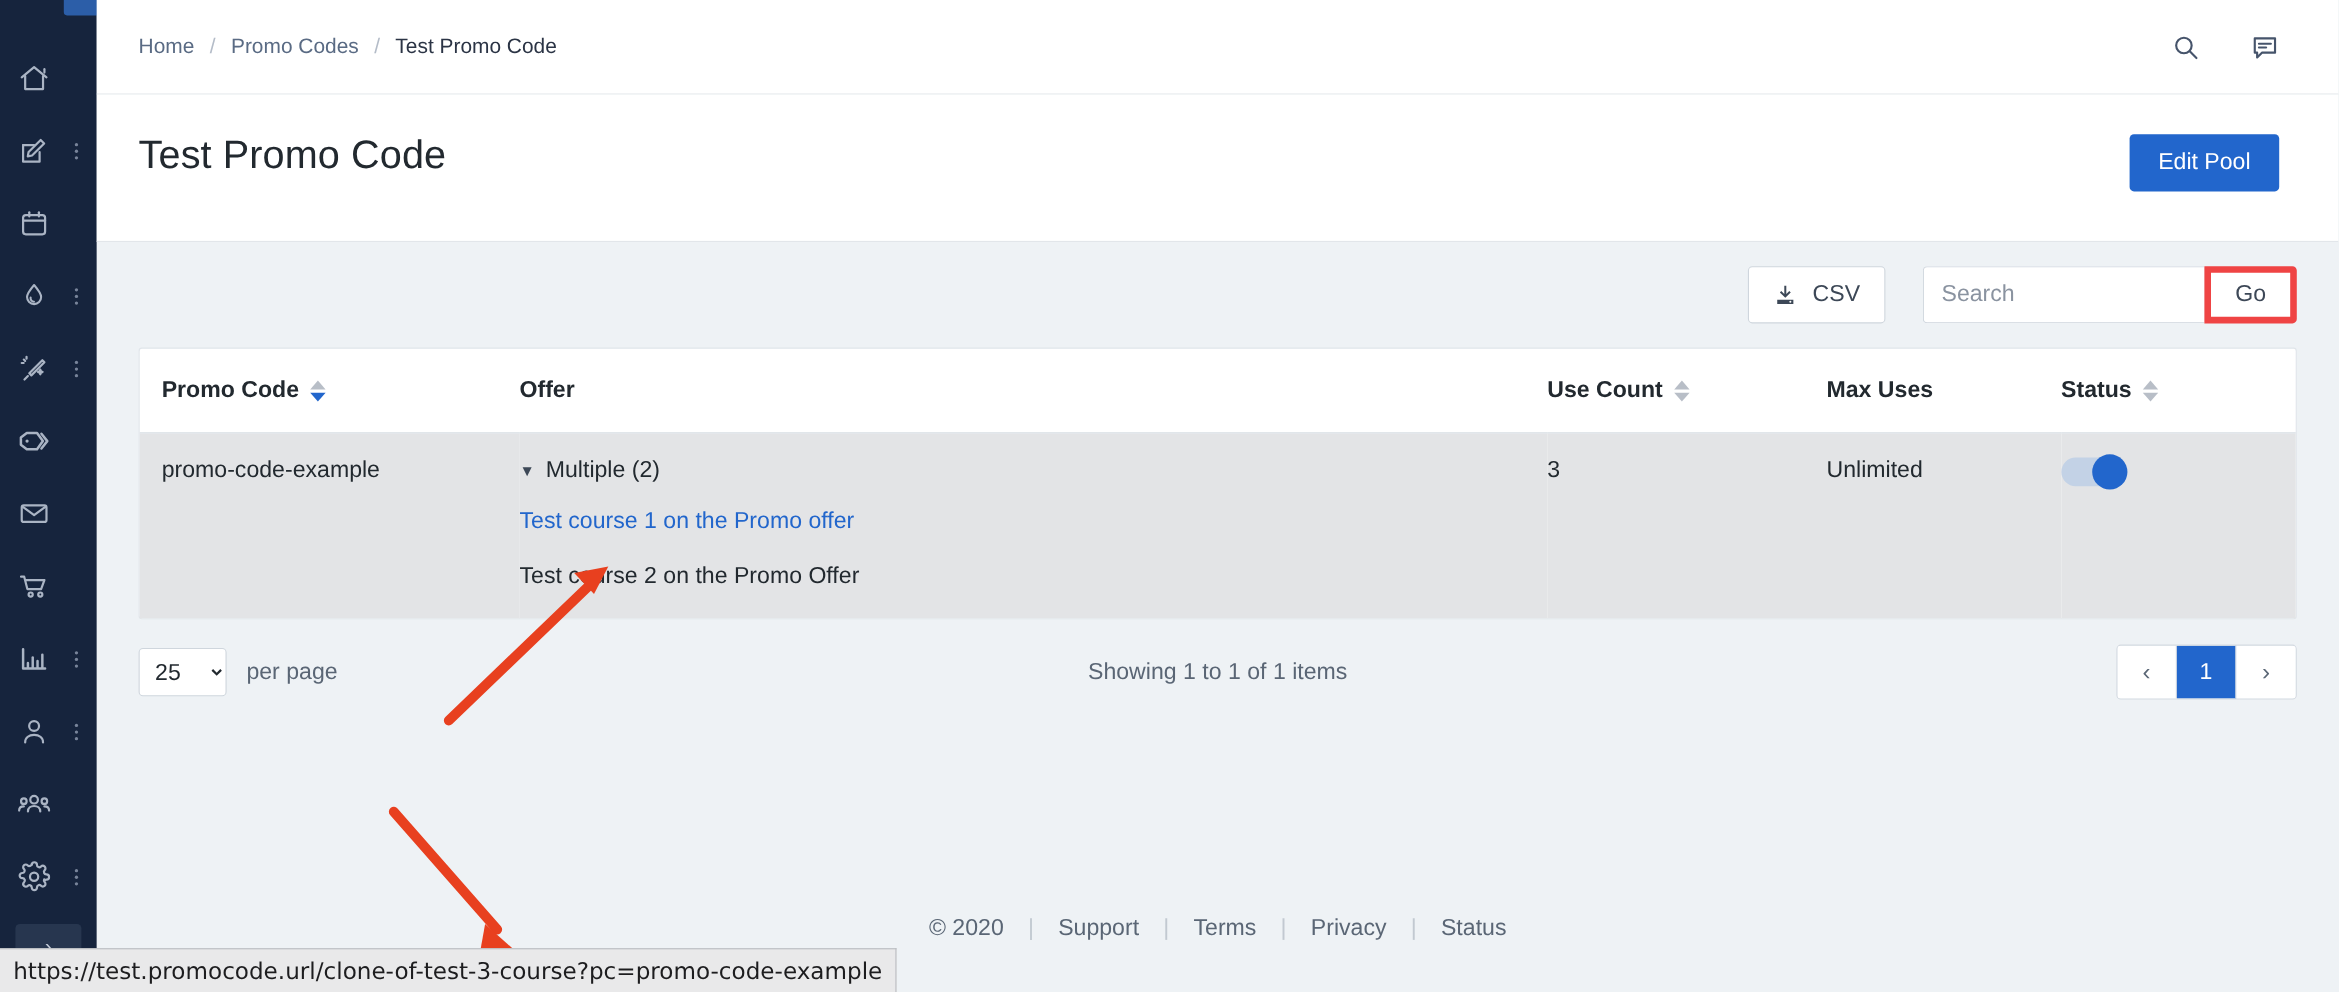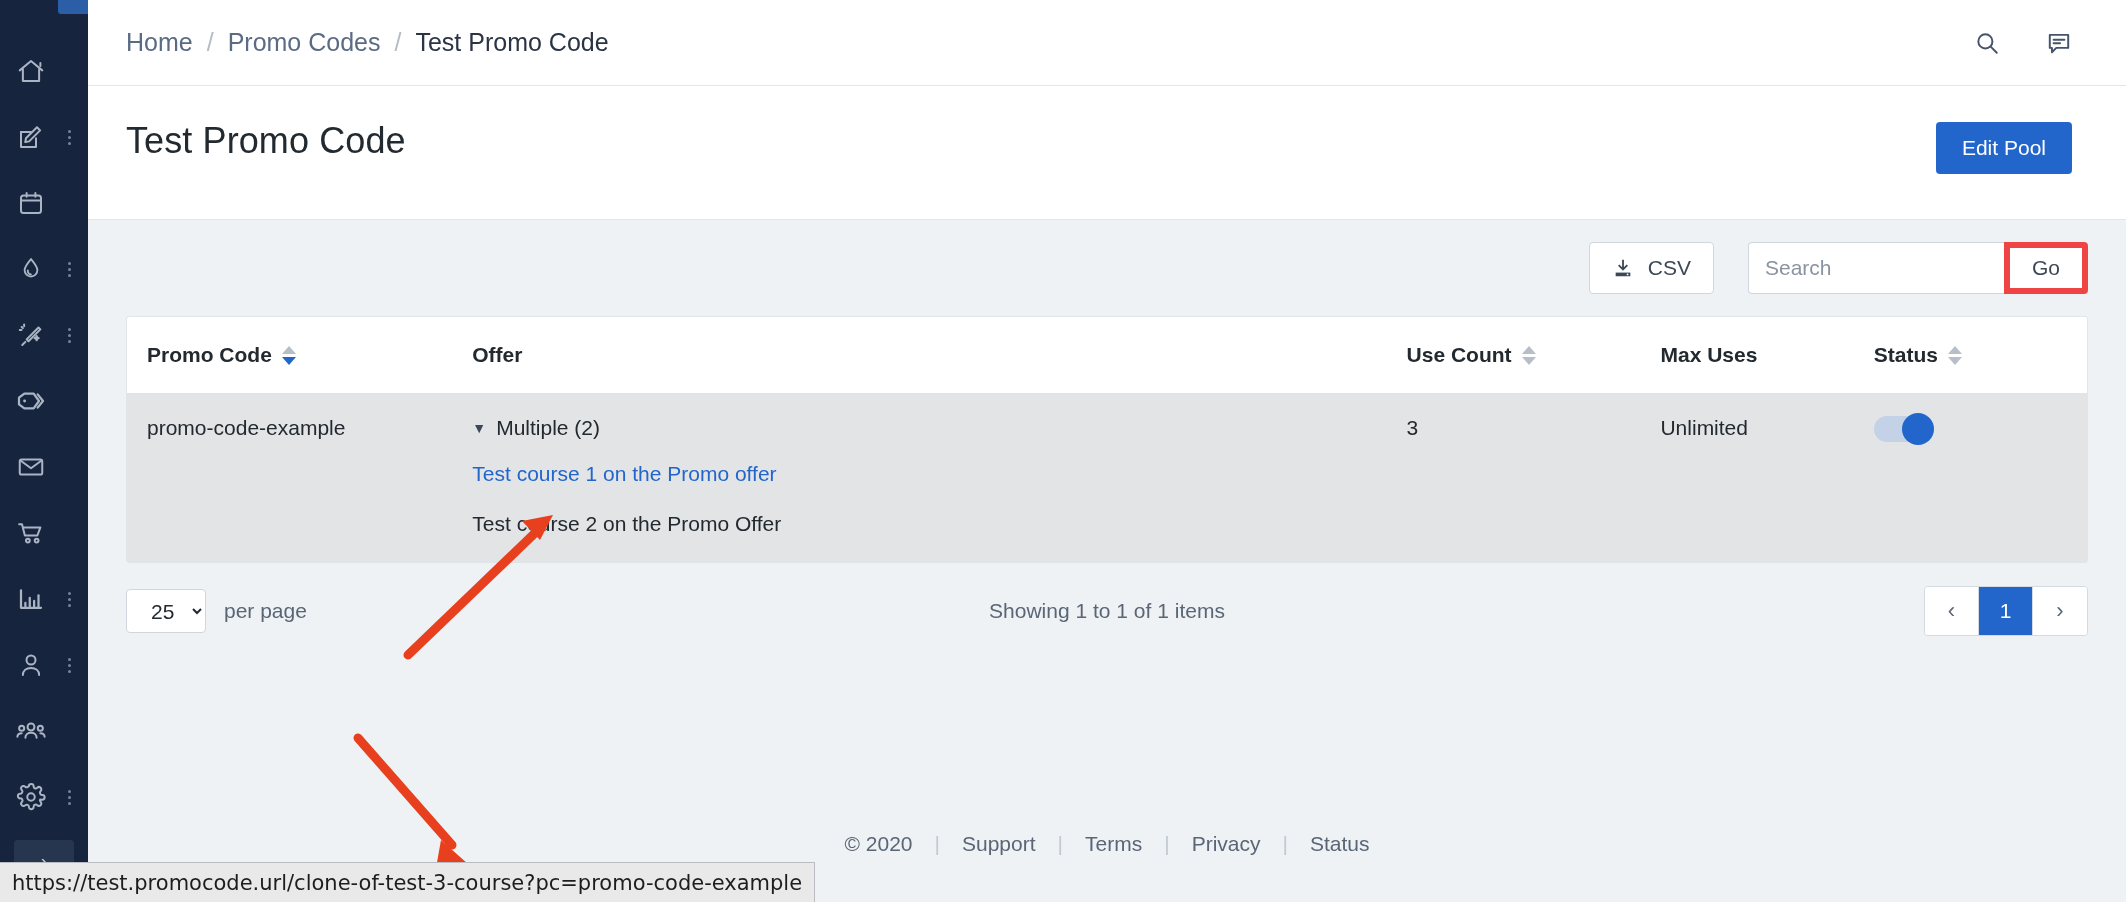--- a/index.html
+++ b/index.html
@@ -73,21 +73,21 @@
   }
 
   
   .topbar {
     height: 86px; background: #ffffff;
     border-bottom: 1px solid #e2e6ea;
     display: flex; align-items: center;
     padding: 0 0 0 38px;
     position: relative;
   }
-  .crumbs { display: flex; align-items: center; font-size: 25px; }
+  .crumbs { display: flex; align-items: center; font-size: 19px; }
   .crumb-link { color: #5a6b84; }
   .crumb-cur  { color: #2b3445; }
   .crumb-sep  { color: #b4bcc8; margin: 0 14px; }
   .topbar-icons {
     position: absolute; right: 54px; top: 50%;
     transform: translateY(-50%);
     display: flex; align-items: center; gap: 46px;
     color: #46546b;
   }
   .topbar-icons svg { display: block; }
@@ -205,21 +205,21 @@
 
   
   .pagerow {
     margin: 0 38px; height: 96px;
     display: flex; align-items: center; position: relative;
   }
   .perpage-sel {
     width: 80px; height: 44px;
     border: 1px solid #cfd6dd; border-radius: 4px;
     background: #fff; font-size: 21px; color: #22292f;
-    font-family: inherit; padding-left: 20px;
+    font-family: inherit; padding-left: 10px;
   }
   .perpage-label { font-size: 21px; color: #5a6675; margin-left: 18px; }
   .showing {
     position: absolute; left: 50%; transform: translateX(-50%);
     font-size: 21px; color: #5a6675;
   }
   .pager {
     position: absolute; right: 0;
     display: flex; border: 1px solid #d4dae1; border-radius: 4px; overflow: hidden;
   }

